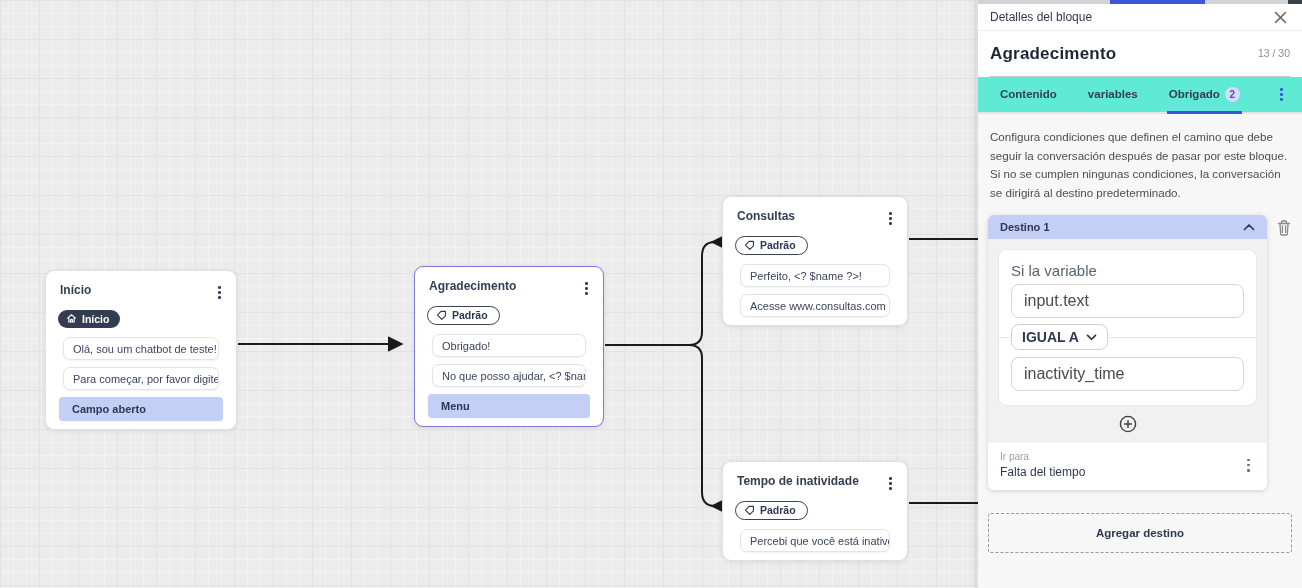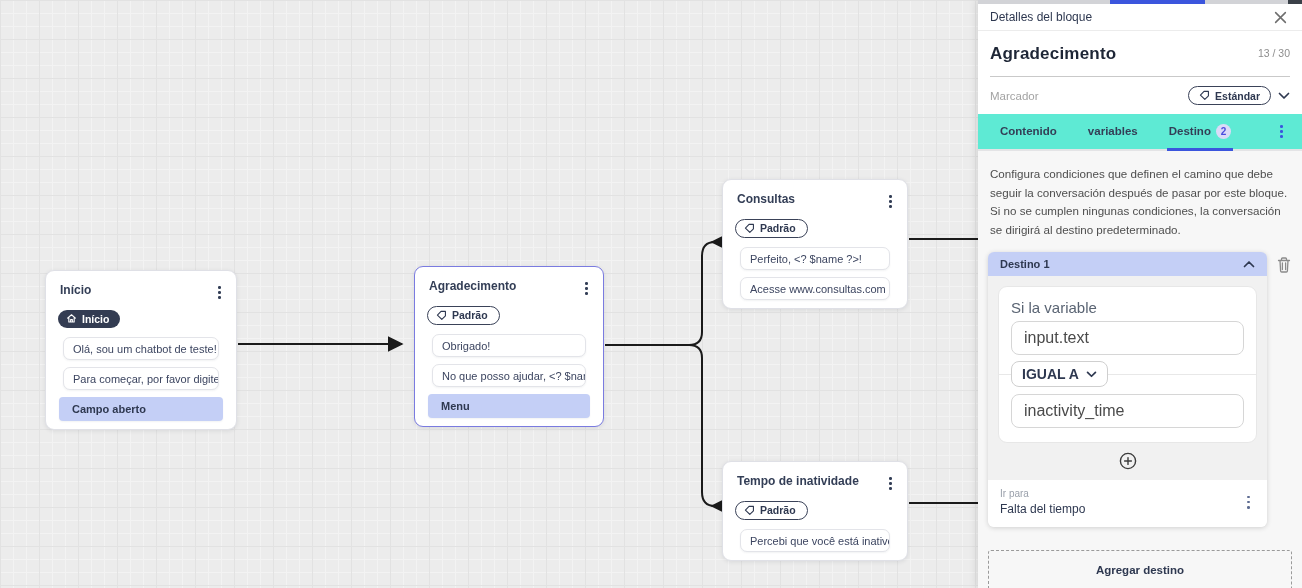--- a/index.html
+++ b/index.html
@@ -50,21 +50,21 @@
     padding:4px 9px; font-size:11px; color:#3c4560;
     white-space:nowrap; overflow:hidden; box-shadow:0 1px 2px rgba(40,45,60,.06);
     height:23px; line-height:14px;
   }
   .item.highlight {
     margin:7px 0 0; background:#c4cff6; border:none; border-radius:4px;
     font-weight:bold; color:#2e3850; padding:5px 13px; height:24px;
   }
   .node-inicio        { left:45px;  top:270px; width:192px; }
   .node-agradecimento { left:414px; top:266px; width:190px; }
-  .node-consultas     { left:722px; top:179px; width:186px; }
+  .node-consultas     { left:722px; top:196px; width:186px; }
   .node-tempo         { left:722px; top:461px; width:186px; }
 
   
   .panel {
     position:absolute; top:0; right:0; width:324px; height:588px; z-index:5;
     background:#f7f7f7; box-shadow:-2px 0 8px rgba(0,0,0,.10);
     display:flex; flex-direction:column;
   }
   .top-strip { position:relative; height:4px; background:#d2d3d7; flex:none; }
   .top-strip .blue { position:absolute; left:132px; width:95px; top:0; height:4px; background:#3b55dd; }
@@ -262,44 +262,30 @@
       </span>
     </div>
 
     <div class="title-block">
       <div class="title-line">
         <span class="block-name">Agradecimento</span>
         <span class="block-counter">13 / 30</span>
       </div>
     </div>
 
-    <div class="marcador-row">
-      <span class="marcador-label">Marcador</span>
-      <span class="marcador-right">
-        <span class="chip">
-          <svg width="11" height="11" viewBox="0 0 14 14">
-            <path d="M1.8 6.4 L6.4 1.8 H12 V7.4 L7.4 12 Z" fill="none" stroke="#2e3850" stroke-width="1.4" stroke-linejoin="round"></path>
-          </svg>
-          <span>Estándar</span>
-        </span>
-        <svg width="12" height="8" viewBox="0 0 12 8">
-          <path d="M1.5 1.5 L6 6 L10.5 1.5" fill="none" stroke="#2e3850" stroke-width="1.7" stroke-linecap="round" stroke-linejoin="round"></path>
-        </svg>
-      </span>
-    </div>
 
     <div class="tabs">
       <span class="tab">
         <span>Contenido</span>
       </span>
       <span class="tab">
         <span>variables</span>
       </span>
       <span class="tab active">
-        <span>Destino</span>
+        <span>Obrigado</span>
         <span class="tab-badge">2</span>
       </span>
       <span class="kebab">
           <i></i>
           <i></i>
           <i></i>
         </span>
     </div>
 
     <div class="panel-body">

